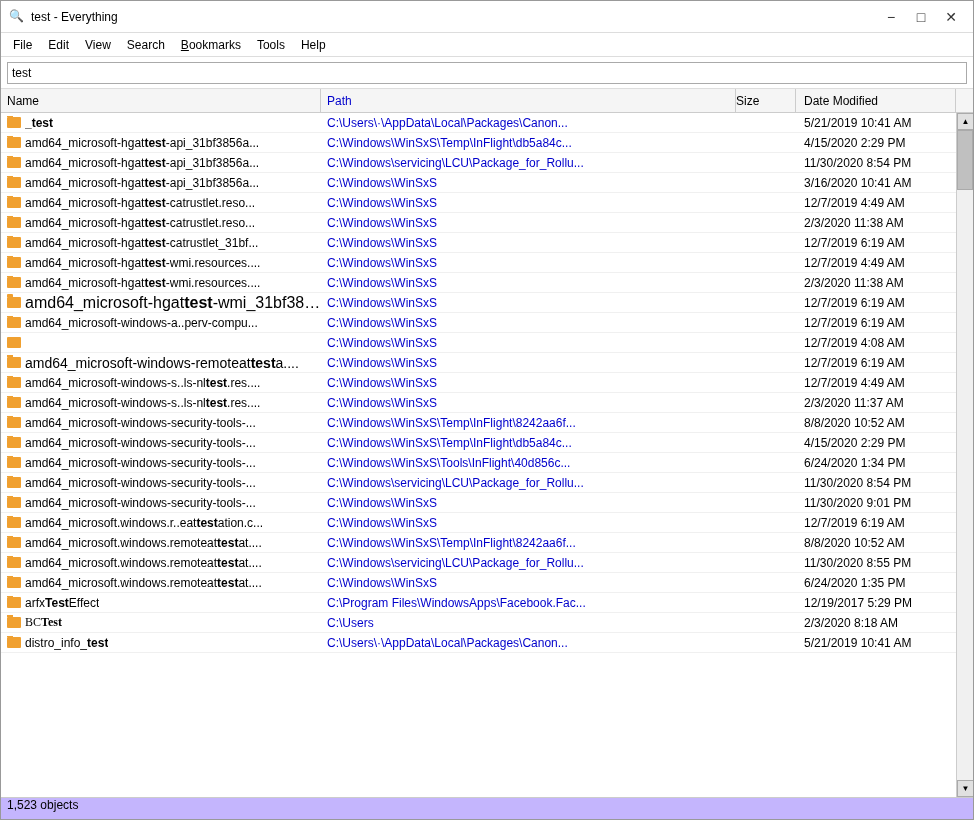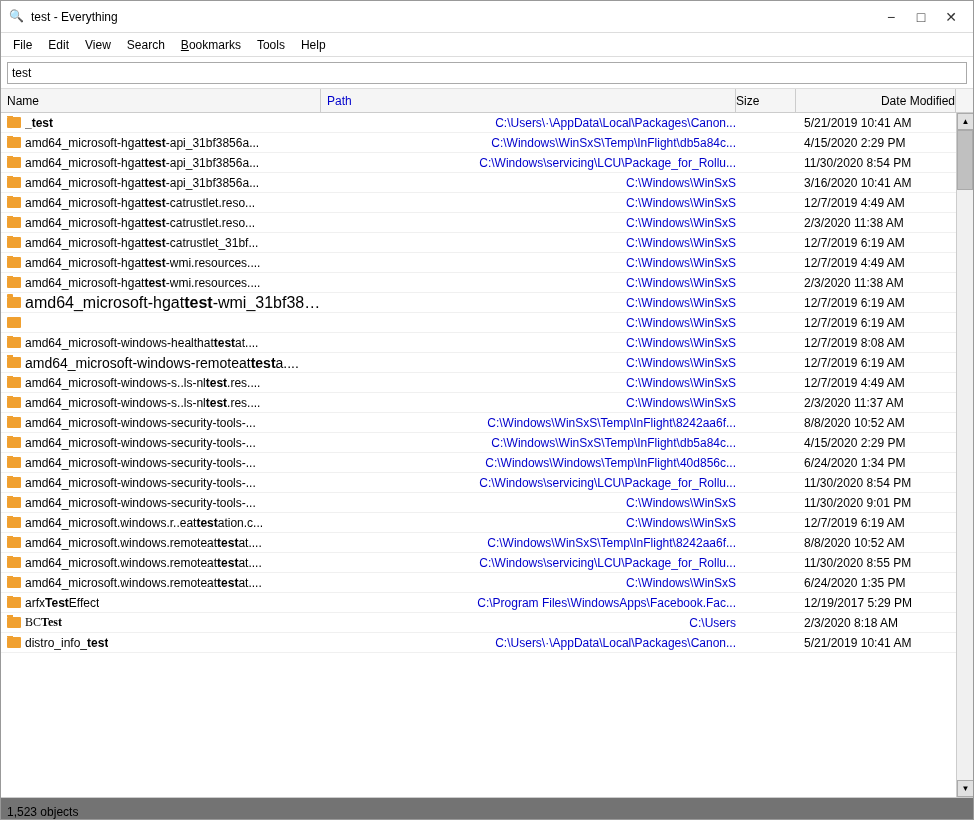--- a/index.html
+++ b/index.html
@@ -91,23 +91,23 @@
       align-items: center;
       height: 24px;
       background: #f5f5f5;
       border-bottom: 1px solid #ccc;
       padding: 0;
       font-size: 12px;
       font-weight: normal;
       user-select: none;
     }
     .col-name { width: 320px; padding-left: 6px; flex-shrink: 0; }
-    .col-path { flex: 1; padding-left: 6px; text-align: right; }
+    .col-path { flex: 1; padding-left: 6px; }
     .col-size { width: 60px; text-align: right; padding-right: 6px; flex-shrink: 0; }
-    .col-date { width: 160px; padding-left: 8px; flex-shrink: 0; justify-content: flex-end; }
+    .col-date { width: 160px; padding-left: 8px; flex-shrink: 0; }
     .col-scroll { width: 17px; flex-shrink: 0; }
     .col-header-item {
       display: flex;
       align-items: center;
       height: 100%;
       border-right: 1px solid #ccc;
       cursor: pointer;
     }
     .col-header-item:last-child { border-right: none; }
     .file-list {
@@ -152,24 +152,24 @@
     }
     .col-date {
       font-size: 12px;
       padding-left: 8px;
       flex-shrink: 0;
       width: 160px;
       white-space: nowrap;
     }
     .status-bar {
       height: 22px;
-      background: #737373;
+      background: #c4b5fd;
       border-top: 1px solid #ccc;
       display: flex;
-      align-items: flex-end;
+      align-items: flex-start;
       padding: 0 6px;
       font-size: 12px;
     }
     .scrollbar {
       width: 17px;
       background: #f0f0f0;
       border-left: 1px solid #ccc;
       display: flex;
       flex-direction: column;
       flex-shrink: 0;
@@ -354,33 +354,33 @@
             <span class="orange-folder"></span>
             <span style="overflow: hidden; text-overflow: ellipsis; white-space: nowrap; font-size: 16px;"><span>amd64_microsoft-hgat</span><b>test</b><span>-wmi_31bf3856...</span></span>
           </div>
           <div class="col-path" style="color: rgb(0, 0, 204);">C:\Windows\WinSxS</div>
           <div class="col-size"></div>
           <div class="col-date">12/7/2019 6:19 AM</div>
         </div>
         <div class="file-row">
           <div class="col-name">
             <span class="orange-folder"></span>
+            <span style="overflow: hidden; text-overflow: ellipsis; white-space: nowrap; font-size: 12px;">amd64_microsoft-windows-a..perv-compu...</span>
           </div>
           <div class="col-path" style="color: rgb(0, 0, 204);">C:\Windows\WinSxS</div>
           <div class="col-size"></div>
           <div class="col-date">12/7/2019 6:19 AM</div>
         </div>
         <div class="file-row">
           <div class="col-name">
             <span class="orange-folder"></span>
-            <span style="overflow: hidden; text-overflow: ellipsis; white-space: nowrap; font-size: 12px;"><span>amd64_microsoft-windows-healthat</span><b>test</b><span>at....</span></span>
-          </div>
-          <div class="col-path" style="color: rgb(0, 0, 204);">C:\Windows\WinSxS</div>
-          <div class="col-size"></div>
-          <div class="col-date">12/7/2019 8:08 AM</div>
+          </div>
+          <div class="col-path" style="color: rgb(0, 0, 204);">C:\Windows\WinSxS</div>
+          <div class="col-size"></div>
+          <div class="col-date">12/7/2019 4:08 AM</div>
         </div>
         <div class="file-row">
           <div class="col-name">
             <span class="orange-folder"></span>
             <span style="overflow: hidden; text-overflow: ellipsis; white-space: nowrap; font-size: 14px;"><span>amd64_microsoft-windows-remoteat</span><b>test</b><span>a....</span></span>
           </div>
           <div class="col-path" style="color: rgb(0, 0, 204);">C:\Windows\WinSxS</div>
           <div class="col-size"></div>
           <div class="col-date">12/7/2019 6:19 AM</div>
         </div>
@@ -418,21 +418,21 @@
           </div>
           <div class="col-path" style="color: rgb(0, 0, 204);">C:\Windows\WinSxS\Temp\InFlight\db5a84c...</div>
           <div class="col-size"></div>
           <div class="col-date">4/15/2020 2:29 PM</div>
         </div>
         <div class="file-row">
           <div class="col-name">
             <span class="orange-folder"></span>
             <span style="overflow: hidden; text-overflow: ellipsis; white-space: nowrap; font-size: 12px;">amd64_microsoft-windows-security-tools-...</span>
           </div>
-          <div class="col-path" style="color: rgb(0, 0, 204);">C:\Windows\Windows\Temp\InFlight\40d856c...</div>
+          <div class="col-path" style="color: rgb(0, 0, 204);">C:\Windows\WinSxS\Tools\InFlight\40d856c...</div>
           <div class="col-size"></div>
           <div class="col-date">6/24/2020 1:34 PM</div>
         </div>
         <div class="file-row">
           <div class="col-name">
             <span class="orange-folder"></span>
             <span style="overflow: hidden; text-overflow: ellipsis; white-space: nowrap; font-size: 12px;">amd64_microsoft-windows-security-tools-...</span>
           </div>
           <div class="col-path" style="color: rgb(0, 0, 204);">C:\Windows\servicing\LCU\Package_for_Rollu...</div>
           <div class="col-size"></div>

